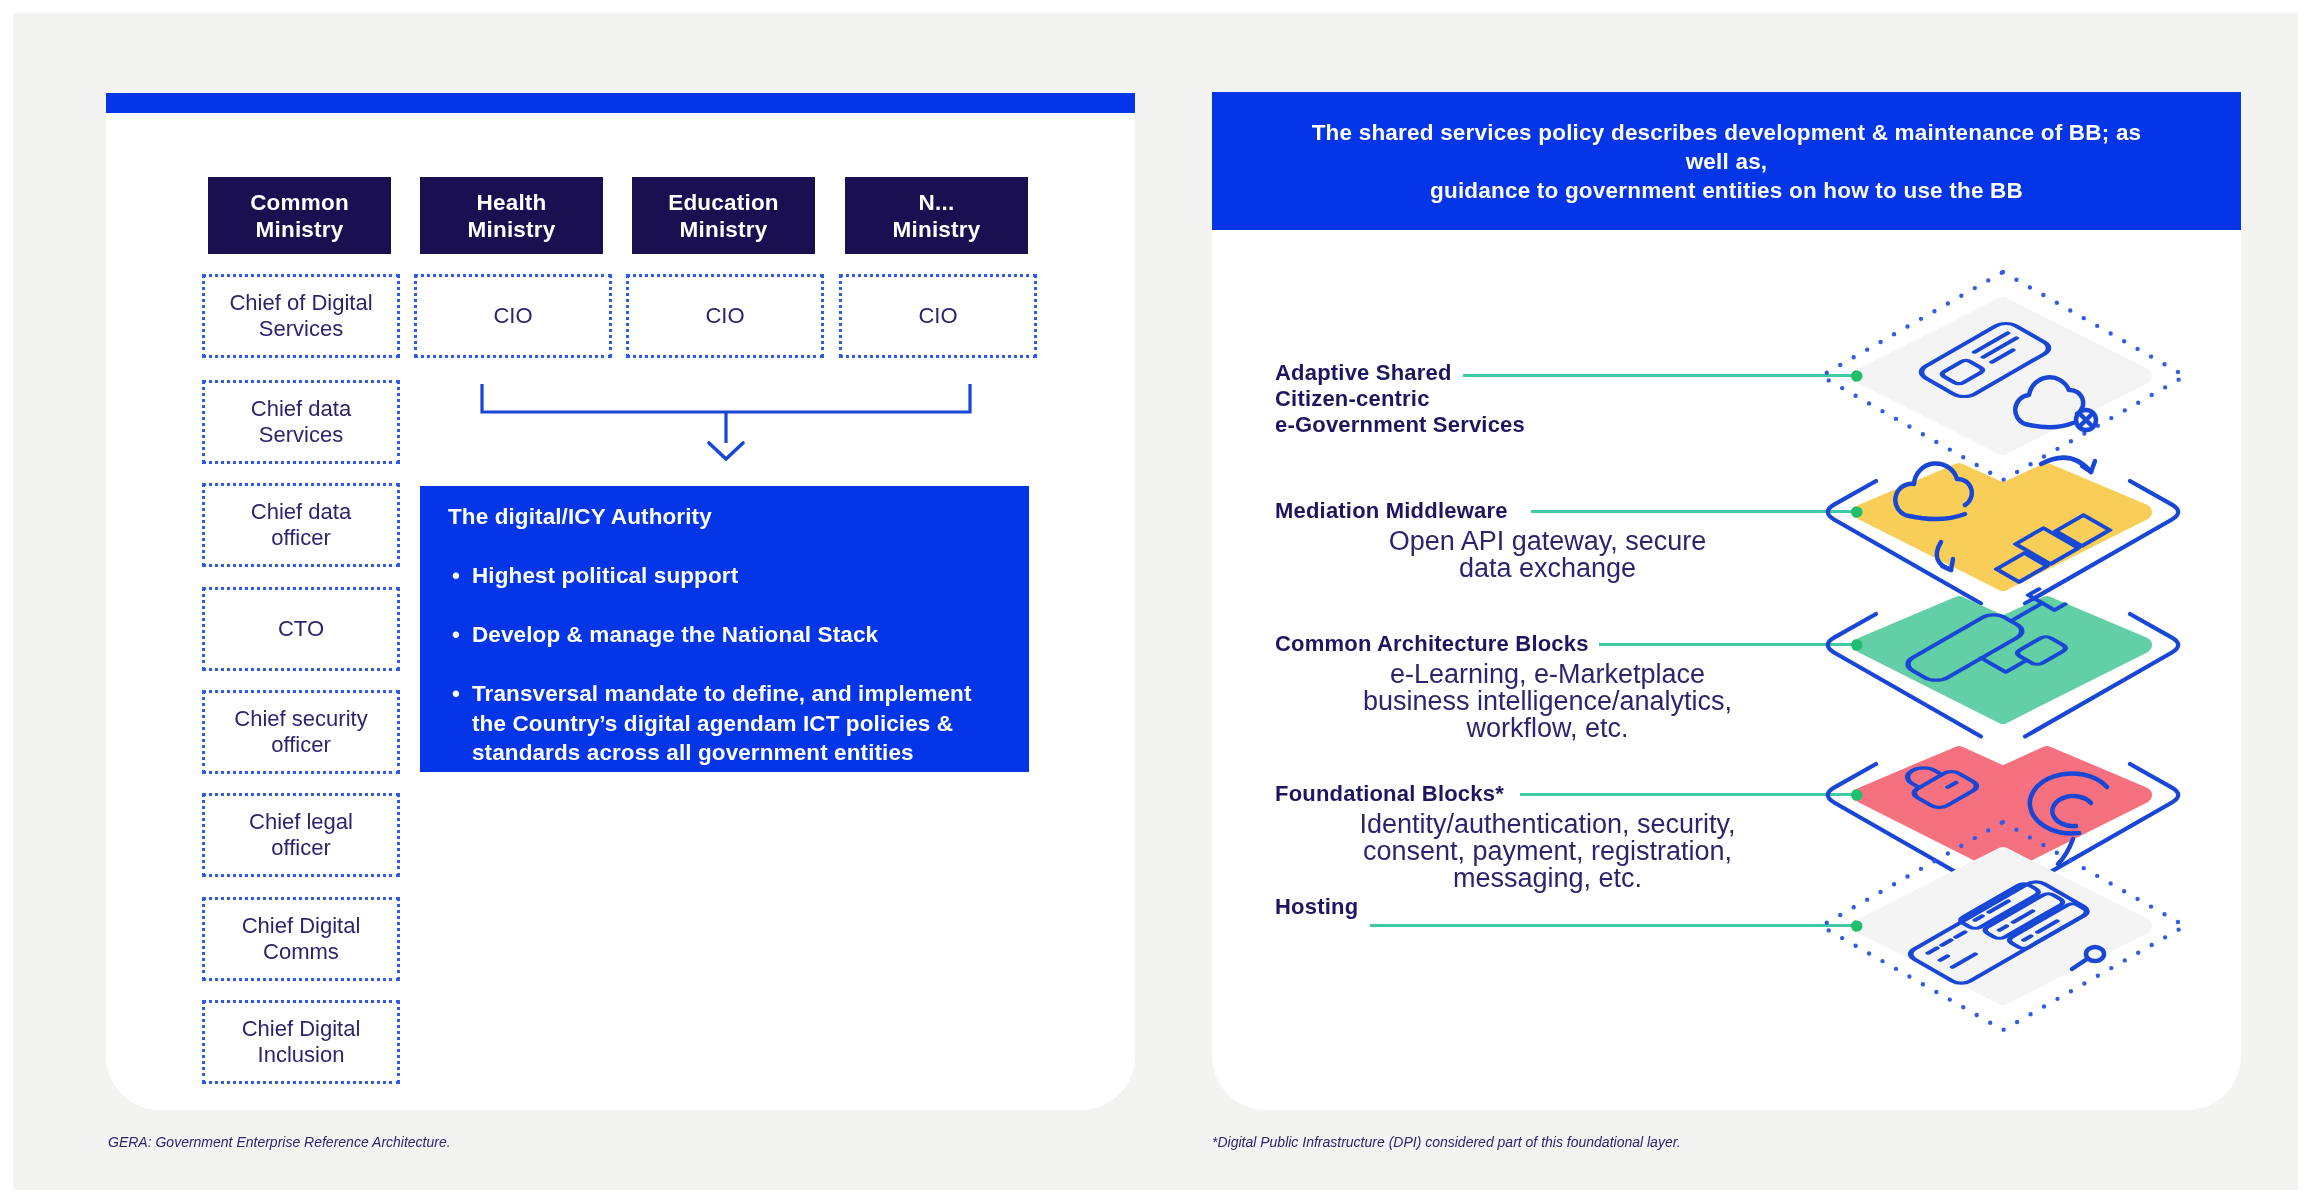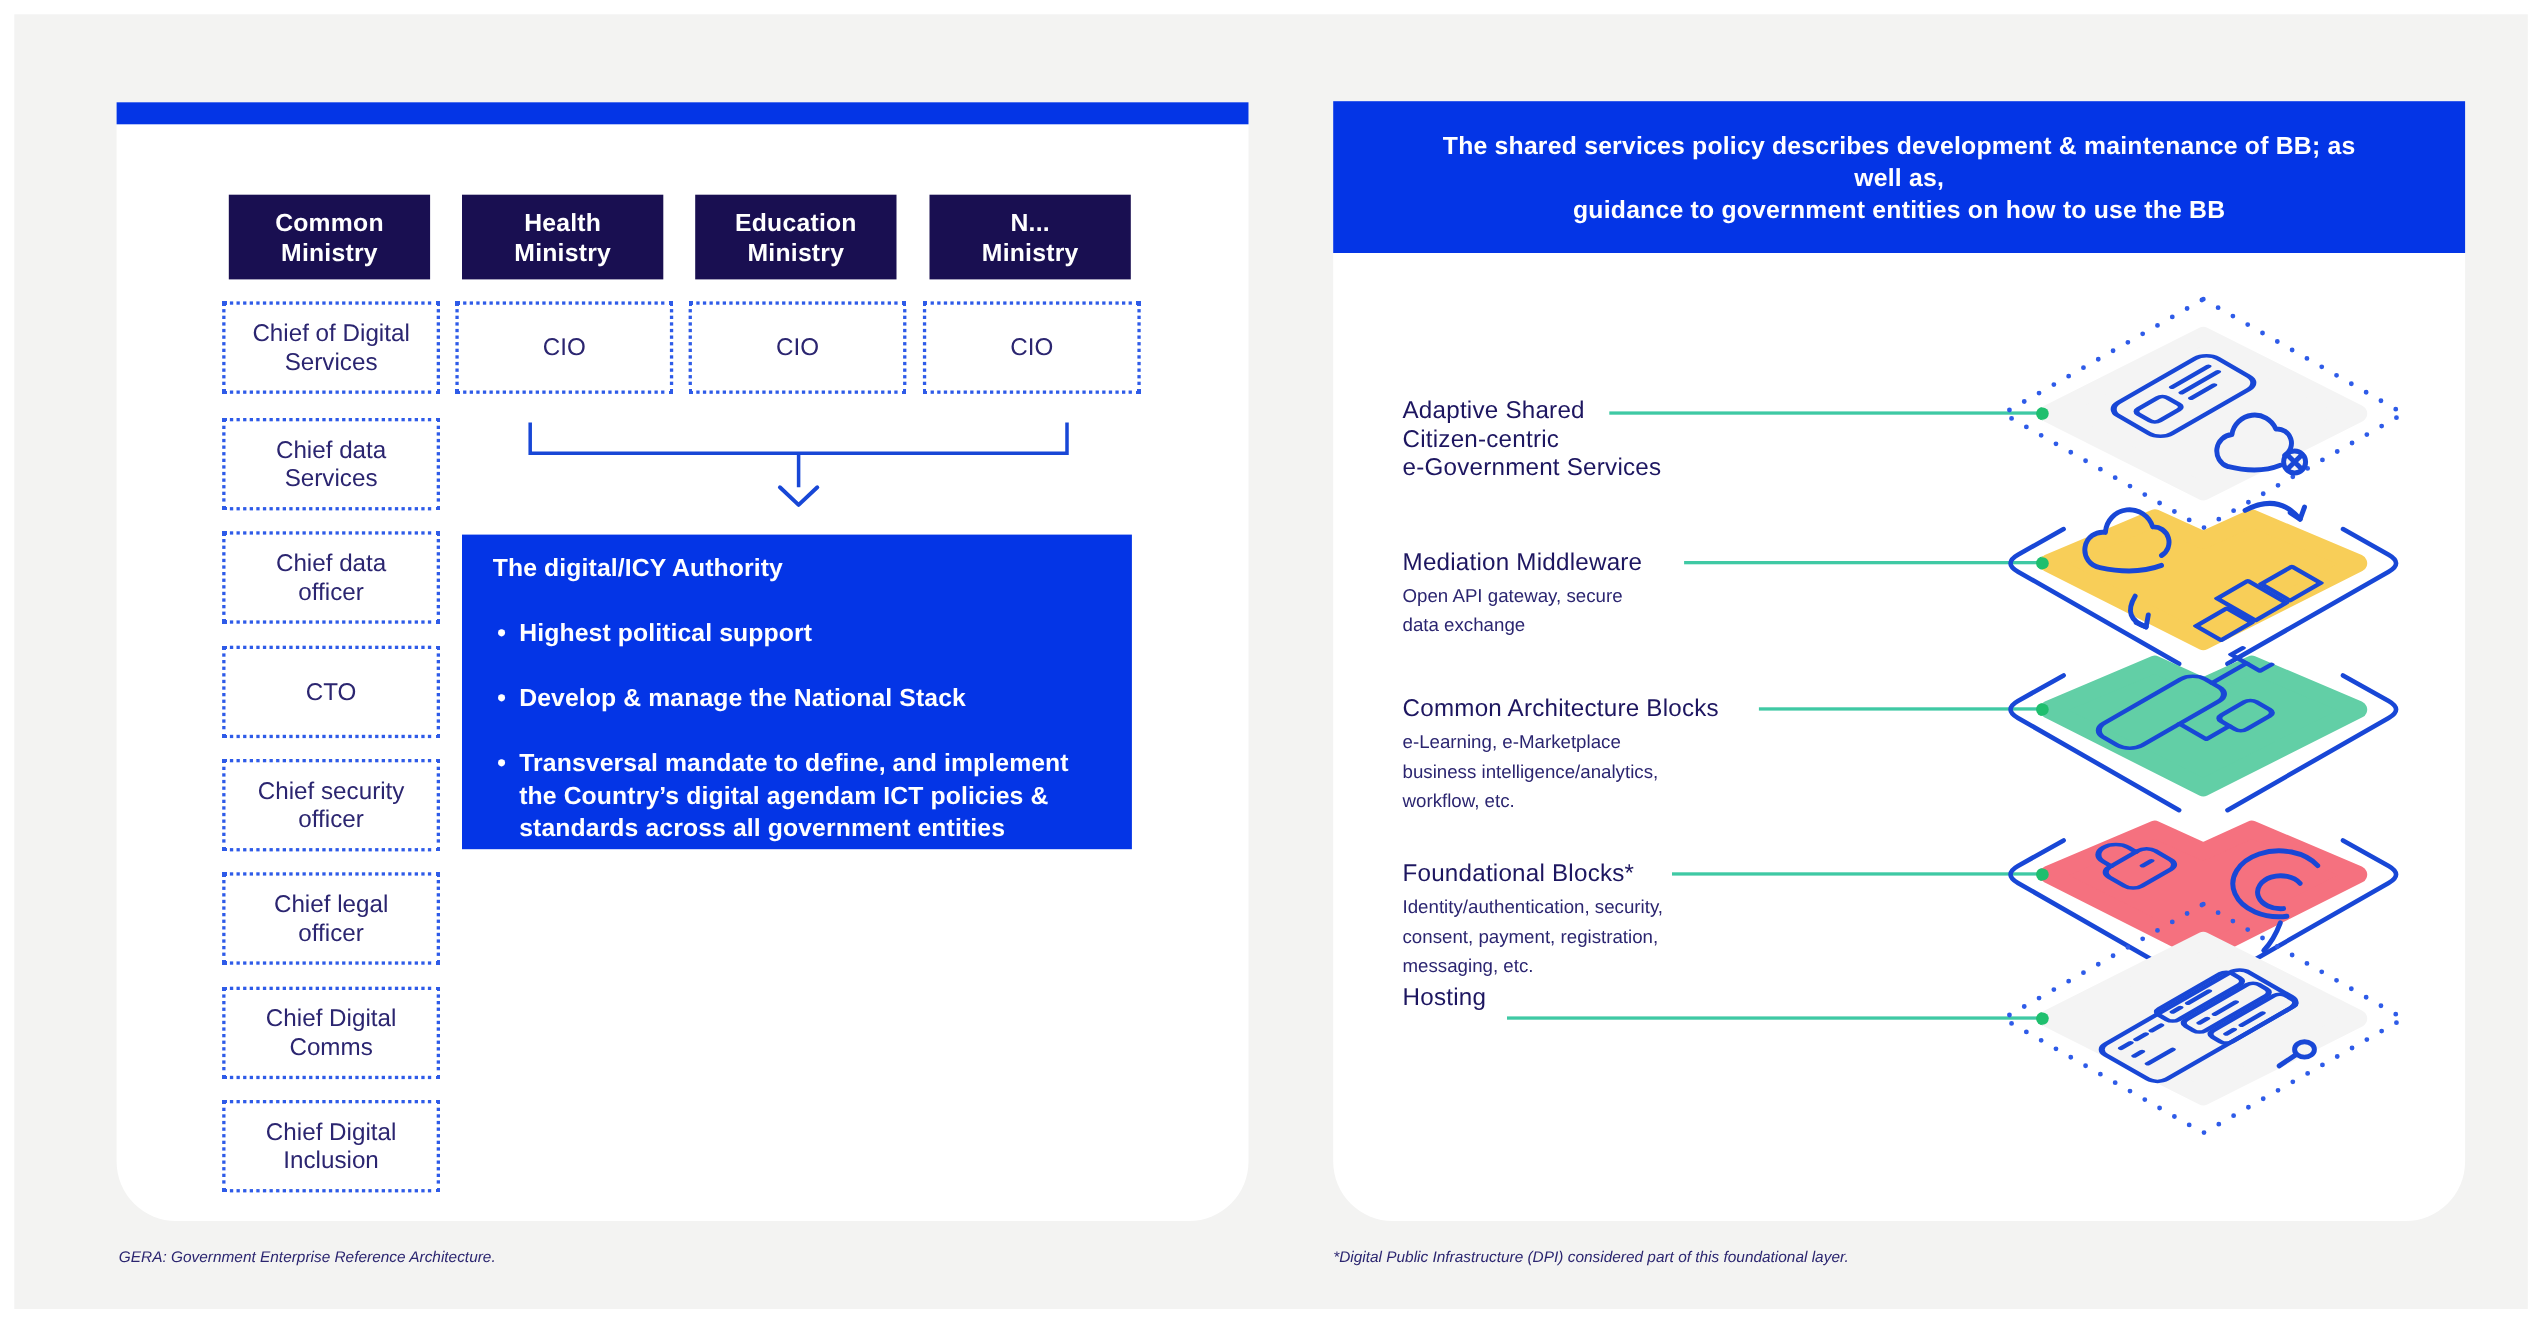--- a/index.html
+++ b/index.html
@@ -18,22 +18,22 @@
     text-align:center;white-space:pre-line;letter-spacing:.2px;}
   .dbox{position:absolute;width:198px;height:84px;border:3px dotted var(--dot-border);box-sizing:border-box;
     color:var(--ink);font-size:22px;line-height:26px;display:flex;align-items:center;justify-content:center;
     text-align:center;white-space:pre-line;}
   .authority{position:absolute;left:314px;top:393px;width:609px;height:286px;background:var(--brand-blue);
     color:#fff;font-weight:bold;font-size:22.5px;line-height:29.5px;box-sizing:border-box;padding:16px 28px;letter-spacing:.1px;}
   .authority ul{margin:0;padding:0 0 0 24px;list-style:none;white-space:pre-line;}
   .authority li{position:relative;}
   .authority li::before{content:"\2022";position:absolute;left:-20px;}
   .layer-label{position:absolute;left:63px;width:545px;}
-  .layer-title{font-weight:normal;font-size:22px;line-height:26px;color:var(--ink-dark);white-space:pre-line;letter-spacing:.2px;}
-  .layer-desc{font-size:17px;line-height:27px;color:var(--ink);white-space:pre-line;margin-top:4px;}
+  .layer-title{font-weight:bold;font-size:22px;line-height:26px;color:var(--ink-dark);white-space:pre-line;letter-spacing:.2px;}
+  .layer-desc{font-size:27px;line-height:27px;color:var(--ink);white-space:pre-line;margin-top:4px;text-align:center;}
   .connector{position:absolute;height:2.5px;background:var(--teal-line);}
   .connector .dot{position:absolute;right:-6px;top:-4.5px;width:12px;height:12px;border-radius:50%;background:var(--green-dot);}
   .fnote{position:absolute;font-style:italic;font-size:14px;line-height:22px;color:var(--ink);}
   .diagram{position:absolute;left:578px;top:148px;}
   .bracket-svg{position:absolute;left:370px;top:288px;}
   
   .stroke{stroke:var(--stroke-blue);fill:none;stroke-width:4.5;stroke-linecap:round;stroke-linejoin:round;}
   .dotted-diamond{stroke:var(--dot-border);fill:none;stroke-width:4.4;stroke-linecap:round;stroke-linejoin:round;stroke-dasharray:0 15.5;}
   .bracket{stroke:var(--stroke-blue);fill:none;stroke-width:4.2;stroke-linecap:round;stroke-linejoin:round;}
   .f-yellow{fill:var(--layer-yellow);stroke:var(--layer-yellow);stroke-width:16;stroke-linejoin:round;}

